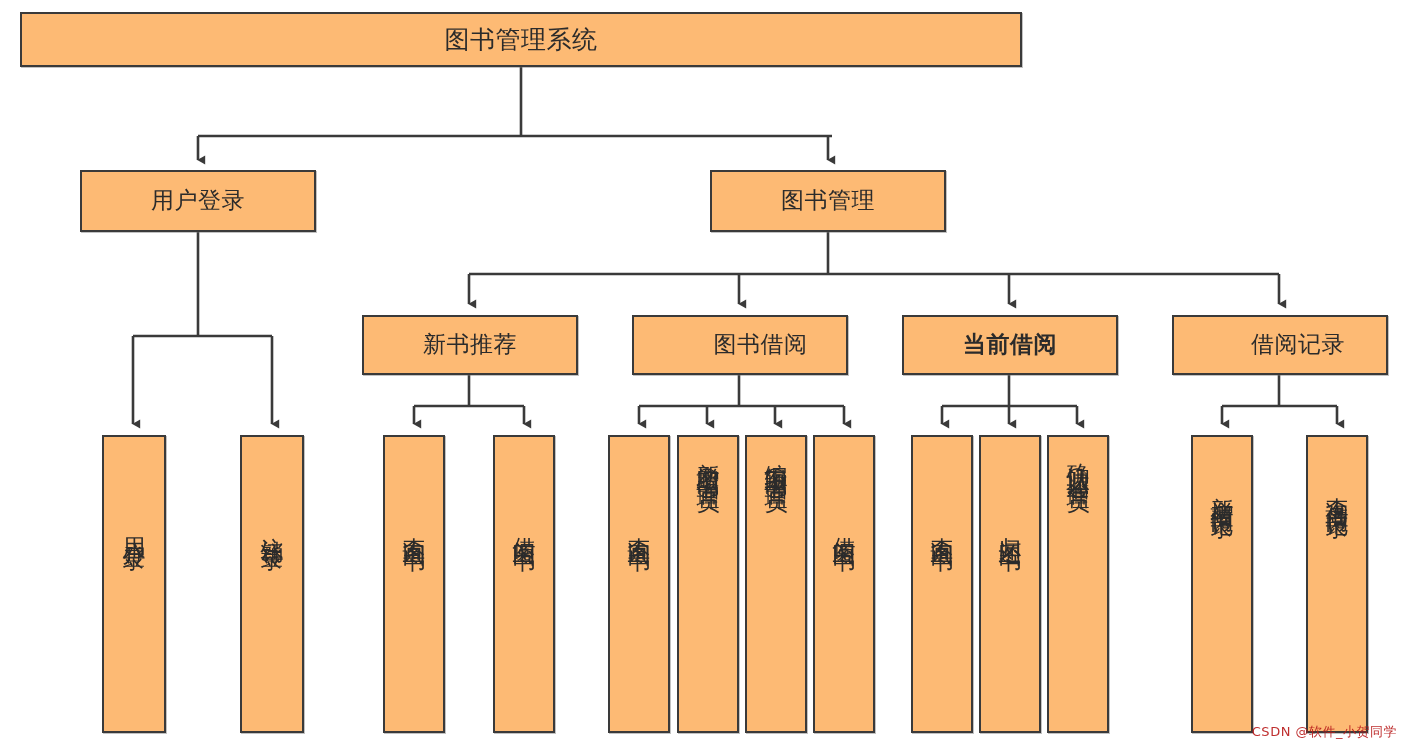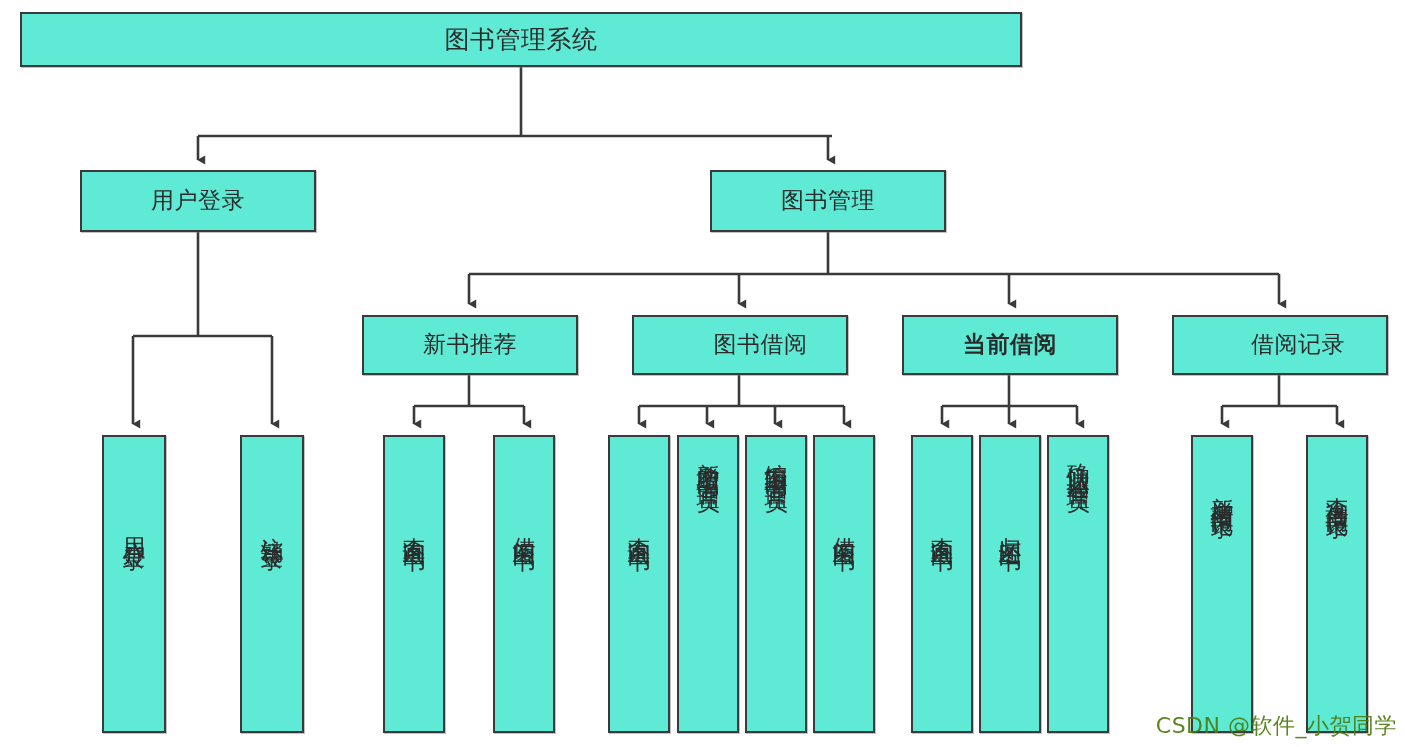--- a/index.html
+++ b/index.html
@@ -21,21 +21,21 @@
     position: absolute;
     left: 0;
     top: 0;
     width: 1405px;
     height: 747px;
     pointer-events: none;
   }
   .node {
     position: absolute;
     box-sizing: border-box;
-    background: #5eead4;
+    background: #fdba74;
     border: 2.5px solid #3a3a3a;
     display: flex;
     align-items: center;
     justify-content: center;
     box-shadow: 1px 1px 0 rgba(120,120,120,0.45);
   }
   .node .label {
     color: #2b2b2b;
     text-align: center;
     line-height: 1.12;
@@ -56,22 +56,22 @@
     font-size: 23px;
     letter-spacing: 4px;
     line-height: 1;
     white-space: nowrap;
   }
   .node.leaf.tall .label { padding-top: 2px; }
   #watermark {
     position: absolute;
     right: 8px;
     bottom: 6px;
-    font-size: 22px;
-    color: #4d7c0f;
+    font-size: 13px;
+    color: #b91c1c;
     opacity: 0.92;
     letter-spacing: 0.5px;
     white-space: nowrap;
     user-select: none;
   }
 </style>
 </head>
 <body>
 
 <div id="canvas">

